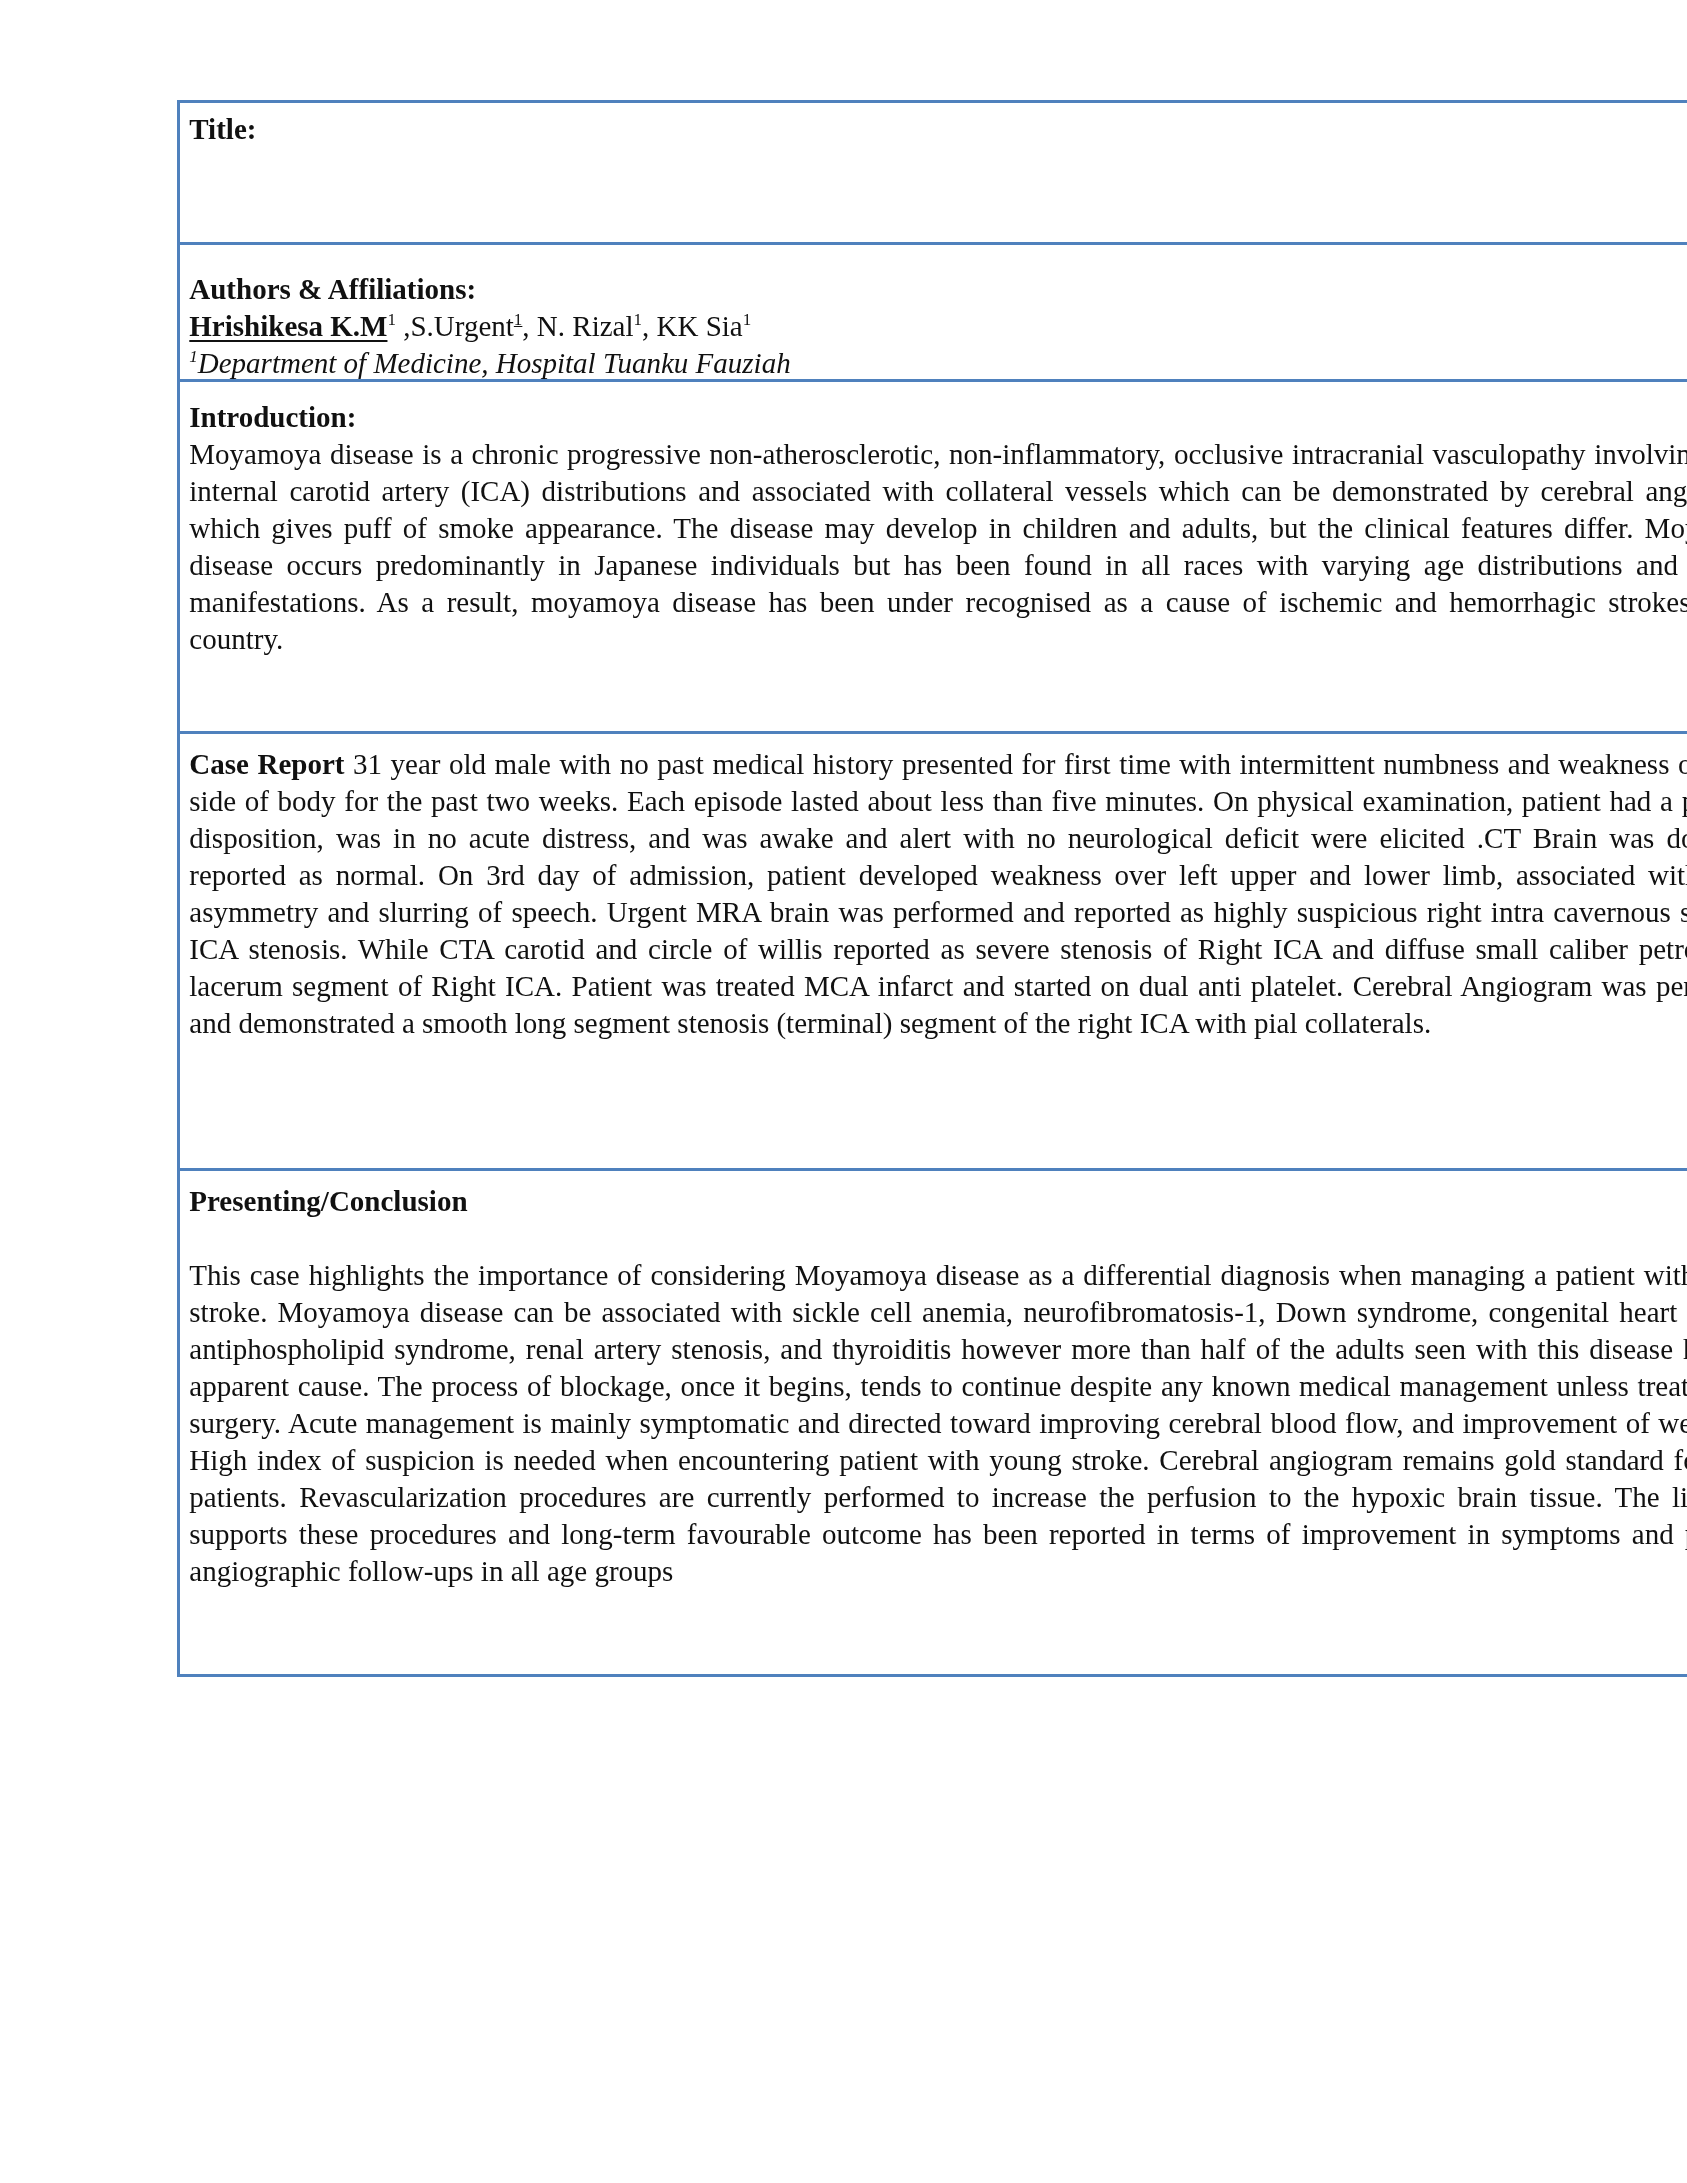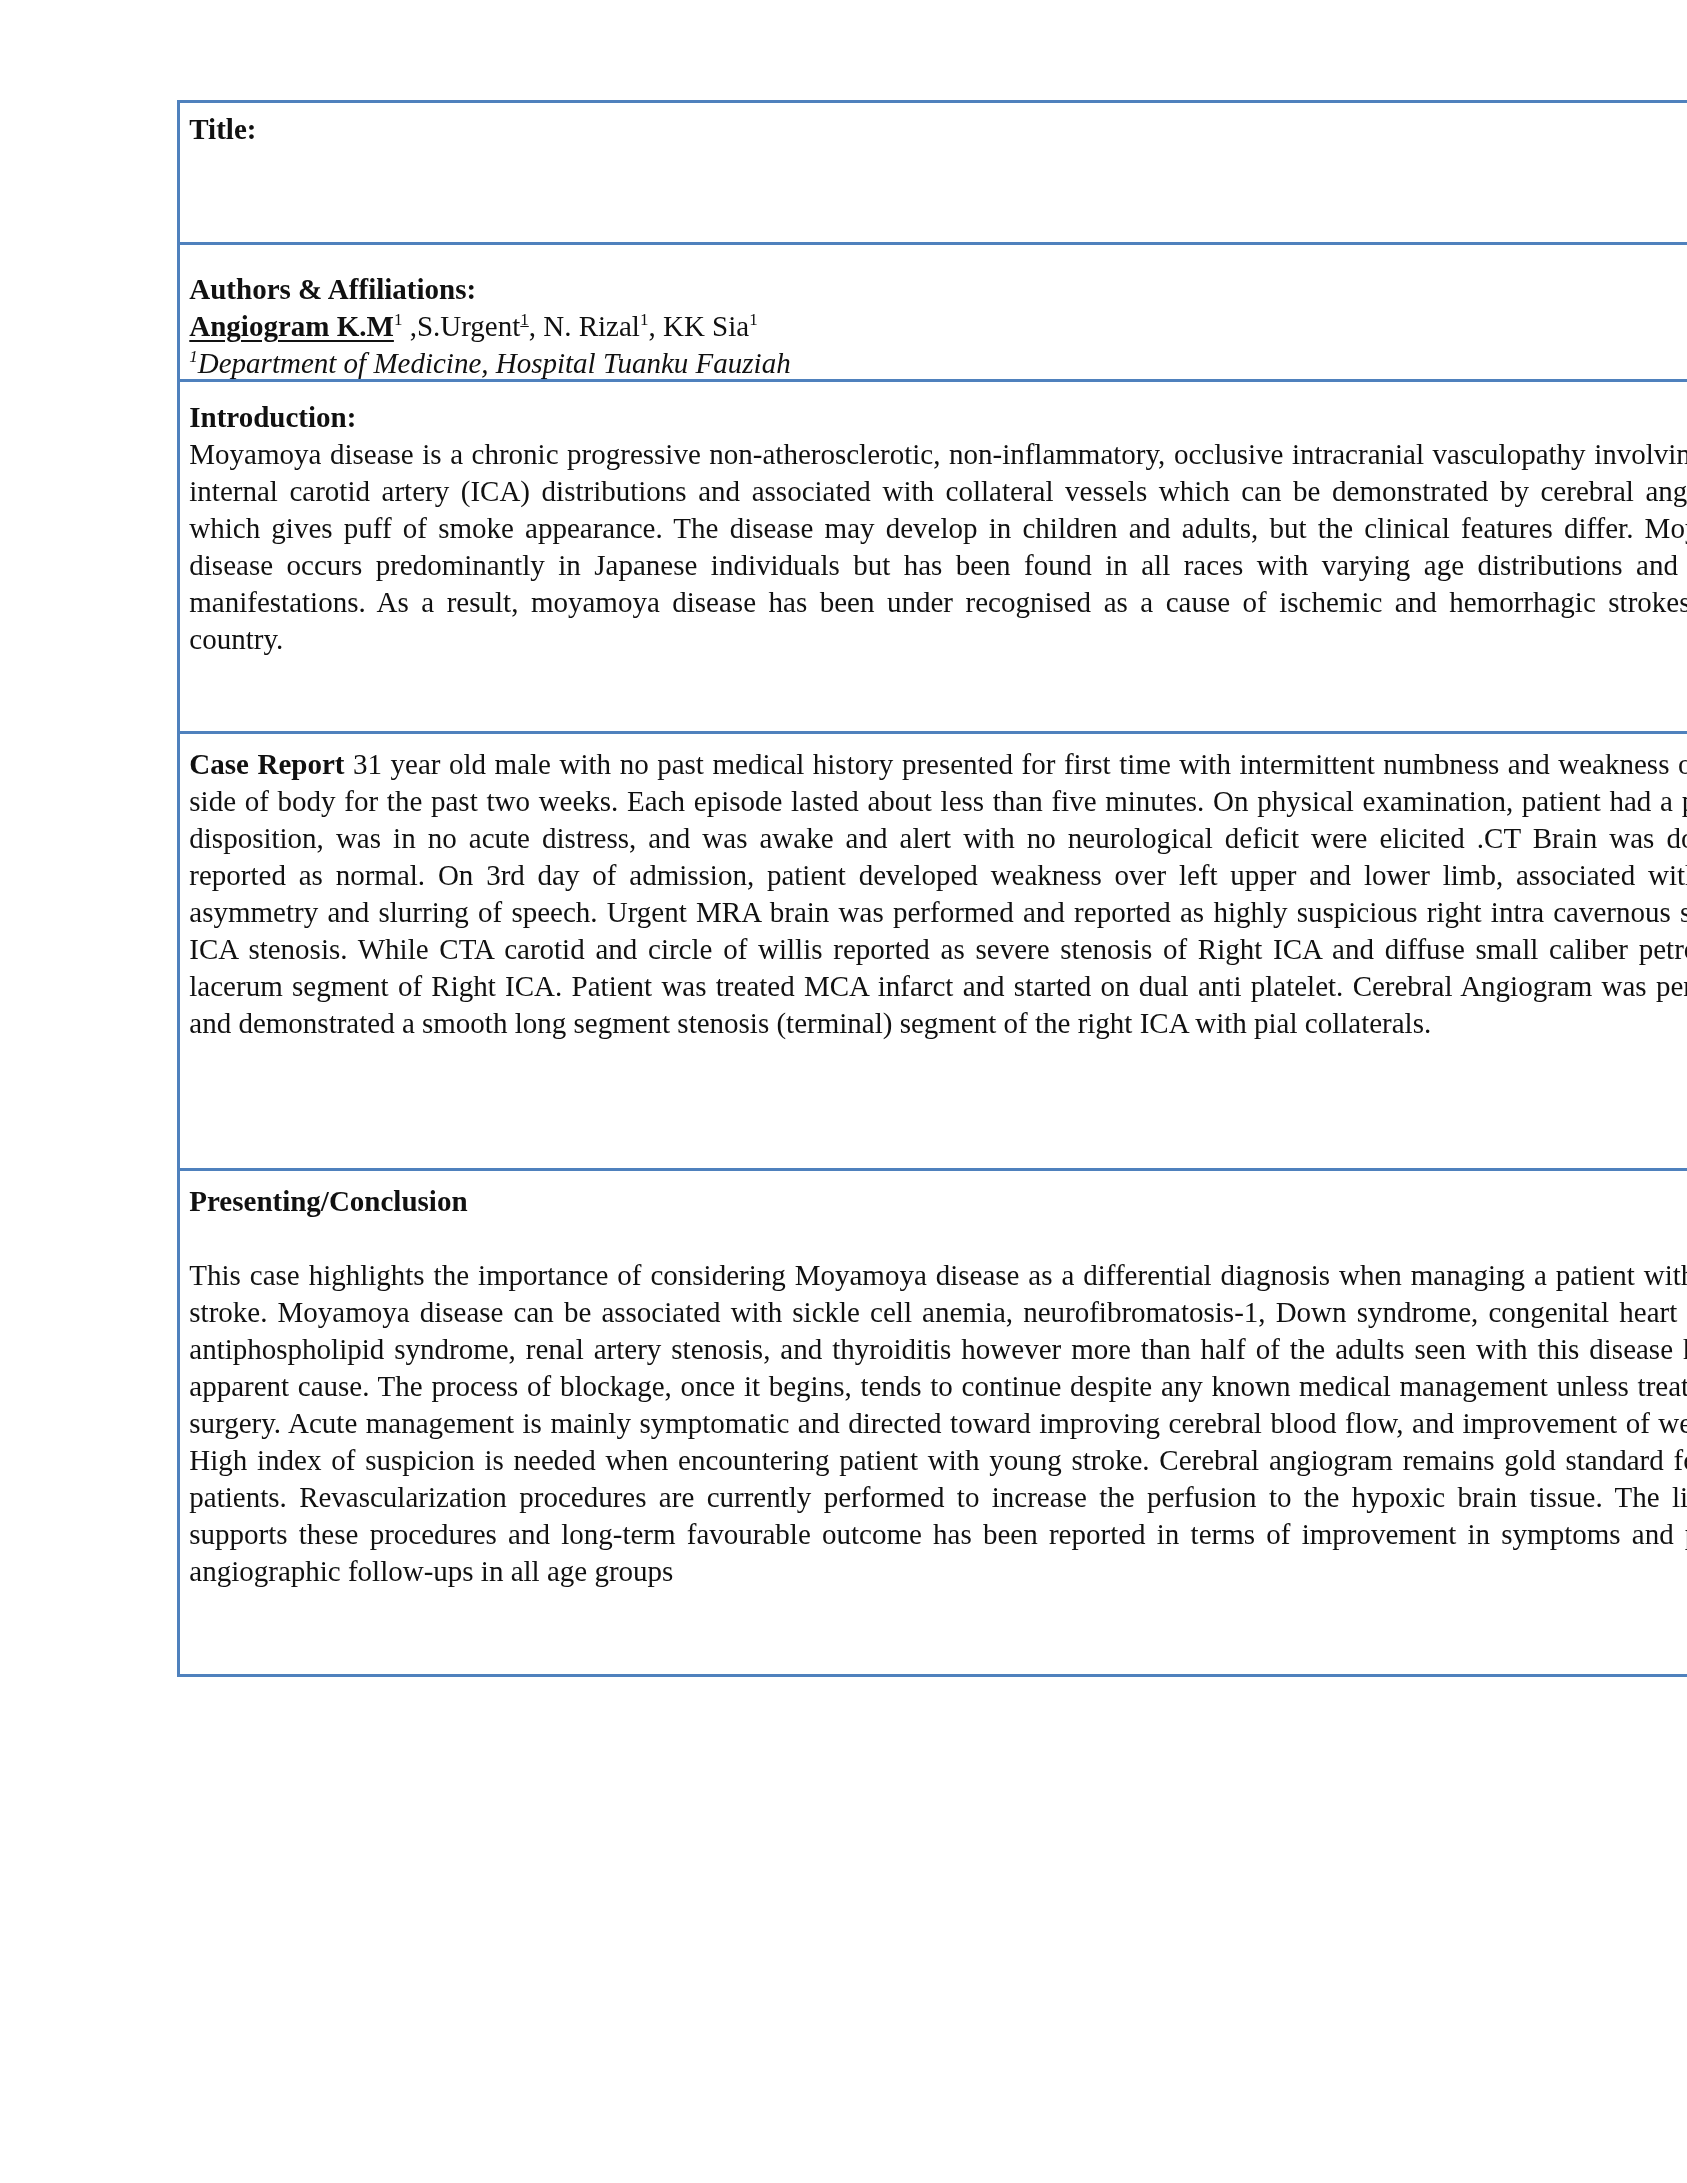--- a/index.html
+++ b/index.html
@@ -79,21 +79,21 @@
 
 <div class="abstract-box">
 
   <div class="cell cell-title">
     <span class="heading">Title:</span>
     <span class="blank-line"></span>
   </div>
 
   <div class="cell cell-authors">
     <span class="heading">Authors &amp; Affiliations:</span>
-    <span class="author-line"><span class="presenting-author">Angiogram K.M</span><sup>1</sup><span> ,</span><span>S.Urgent</span><sup class="sup-underlined">1</sup><span>, </span><span>N. Rizal</span><sup>1</sup><span>, </span><span>KK Sia</span><sup>1</sup></span>
+    <span class="author-line"><span class="presenting-author">Hrishikesa K.M</span><sup>1</sup><span> ,</span><span>S.Urgent</span><sup class="sup-underlined">1</sup><span>, </span><span>N. Rizal</span><sup>1</sup><span>, </span><span>KK Sia</span><sup>1</sup></span>
     <span class="affiliation"><sup>1</sup><span>Department of Medicine, Hospital Tuanku Fauziah</span></span>
   </div>
 
   <div class="cell cell-intro">
     <span class="heading">Introduction:</span>
     <p class="body-text">Moyamoya disease is a chronic progressive non-atherosclerotic, non-inflammatory, occlusive intracranial vasculopathy involving distal internal carotid artery (ICA) distributions and associated with collateral vessels which can be demonstrated by cerebral angiogram, which gives puff of smoke appearance. The disease may develop in children and adults, but the clinical features differ. Moyamoya disease occurs predominantly in Japanese individuals but has been found in all races with varying age distributions and clinical manifestations. As a result, moyamoya disease has been under recognised as a cause of ischemic and hemorrhagic strokes in our country.</p>
   </div>
 
   <div class="cell cell-case">
     <p class="body-text"><span class="heading-inline">Case Report</span><span> 31 year old male with no past medical history presented for first time with intermittent numbness and weakness over left side of body for the past two weeks. Each episode lasted about less than five minutes. On physical examination, patient had a pleasant disposition, was in no acute distress, and was awake and alert with no neurological deficit were elicited .CT Brain was done and reported as normal. On 3rd day of admission, patient developed weakness over left upper and lower limb, associated with facial asymmetry and slurring of speech. Urgent MRA brain was performed and reported as highly suspicious right intra cavernous segment ICA stenosis. While CTA carotid and circle of willis reported as severe stenosis of Right ICA and diffuse small caliber petrous and lacerum segment of Right ICA. Patient was treated MCA infarct and started on dual anti platelet. Cerebral Angiogram was performed and demonstrated a smooth long segment stenosis (terminal) segment of the right ICA with pial collaterals.</span></p>

